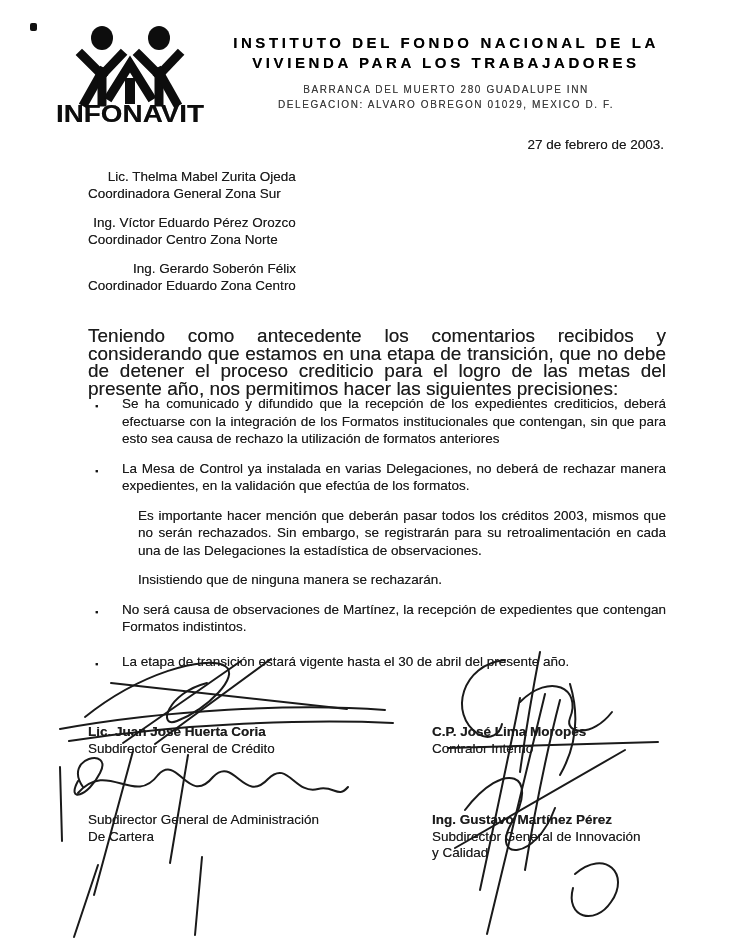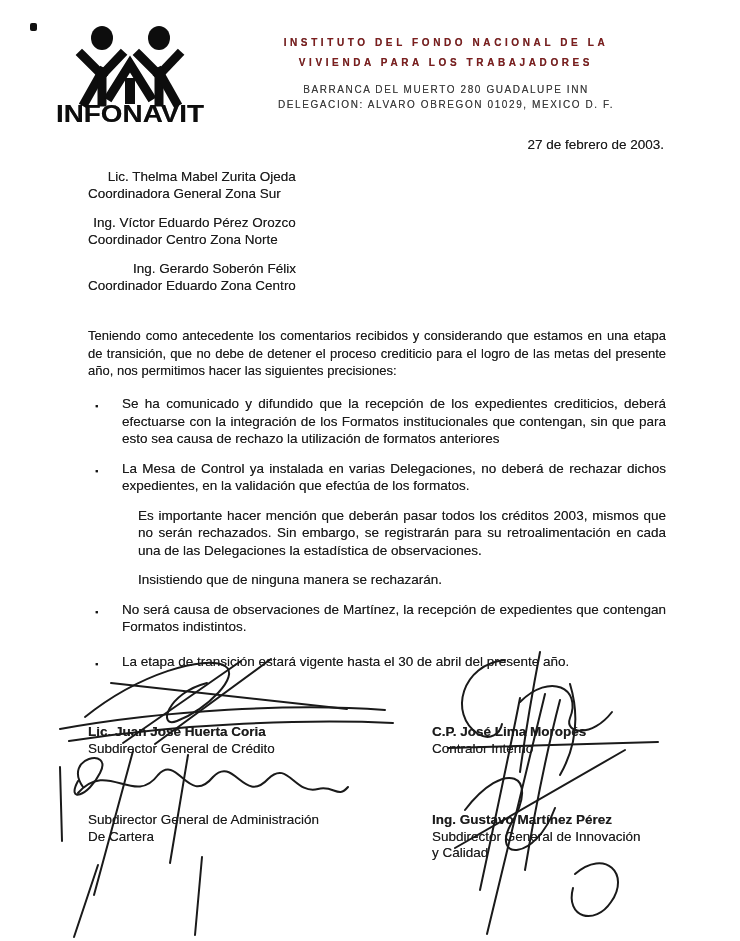--- a/index.html
+++ b/index.html
@@ -10,38 +10,38 @@
     background: #ffffff;
     overflow: hidden;
     font-family: "Liberation Sans", sans-serif;
     color: #1c1c1c;
     text-shadow: 0 0 0.45px rgba(0,0,0,0.55);
   }
   
   .logo-wrap { position:absolute; left:52px; top:22px; width:156px; height:104px; }
   .head-text { position:absolute; left:200px; top:33px; width:492px; text-align:center; }
   .inst-line {
-    font-weight: bold; font-size: 10px; letter-spacing: 3.6px;
-    line-height: 20px; color:#7f1d1d; white-space: nowrap;
+    font-weight: bold; font-size: 15px; letter-spacing: 3.6px;
+    line-height: 20px; color:#000000; white-space: nowrap;
   }
   .addr { margin-top: 9px; }
   .addr-line {
     font-size: 10px; letter-spacing: 1.6px; line-height: 15px;
     color:#3d3d3d; white-space: nowrap;
   }
   
   .date-line { position:absolute; top:137px; right:76px; font-size:13.5px; }
   
   .recipients { position:absolute; left:88px; top:169px; font-size:13.5px; line-height:16.5px; }
   .recipient { margin-bottom: 13px; }
   .r-name { font-weight: normal; text-align: right; }
   
   .intro {
     position:absolute; left:88px; top:327px; width:578px;
-    font-size:13px; line-height:17.5px; text-align:justify; margin:0;
+    font-size:19px; line-height:17.5px; text-align:justify; margin:0;
   }
   .items { position:absolute; left:88px; top:395px; width:578px; font-size:13.5px; line-height:17.5px; }
   .item { margin-bottom: 12px; }
   .item.b3gap { margin-bottom: 17px; }
   .bullet { position:relative; padding-left:34px; }
   .marker { position:absolute; left:7px; top:3px; font-size:9px; color:#111; }
   .bullet p, .note p { margin:0; text-align:justify; }
   .note { margin-left:50px; }
   
   .sigblock { position:absolute; font-size:13.5px; line-height:16.5px; }
@@ -117,21 +117,21 @@
 
   <p class="intro">Teniendo como antecedente los comentarios recibidos y considerando que estamos en una etapa de transición, que no debe de detener el proceso crediticio para el logro de las metas del presente año, nos permitimos hacer las siguientes precisiones:</p>
 
   <div class="items">
     <div class="item bullet">
       <span class="marker">▪</span>
       <p>Se ha comunicado y difundido que la recepción de los expedientes crediticios, deberá efectuarse con la integración de los Formatos institucionales que contengan, sin que para esto sea causa de rechazo la utilización de formatos anteriores</p>
     </div>
     <div class="item bullet">
       <span class="marker">▪</span>
-      <p>La Mesa de Control ya instalada en varias Delegaciones, no deberá de rechazar dichos expedientes, en la validación que efectúa de los formatos.</p>
+      <p>La Mesa de Control ya instalada en varias Delegaciones, no deberá de rechazar manera expedientes, en la validación que efectúa de los formatos.</p>
     </div>
     <div class="item note">
       <p>Es importante hacer mención que deberán pasar todos los créditos 2003, mismos que no serán rechazados. Sin embargo, se registrarán para su retroalimentación en cada una de las Delegaciones la estadística de observaciones.</p>
     </div>
     <div class="item note">
       <p>Insistiendo que de ninguna manera se rechazarán.</p>
     </div>
     <div class="item bullet b3gap">
       <span class="marker">▪</span>
       <p>No será causa de observaciones de Martínez, la recepción de expedientes que contengan Formatos indistintos.</p>

